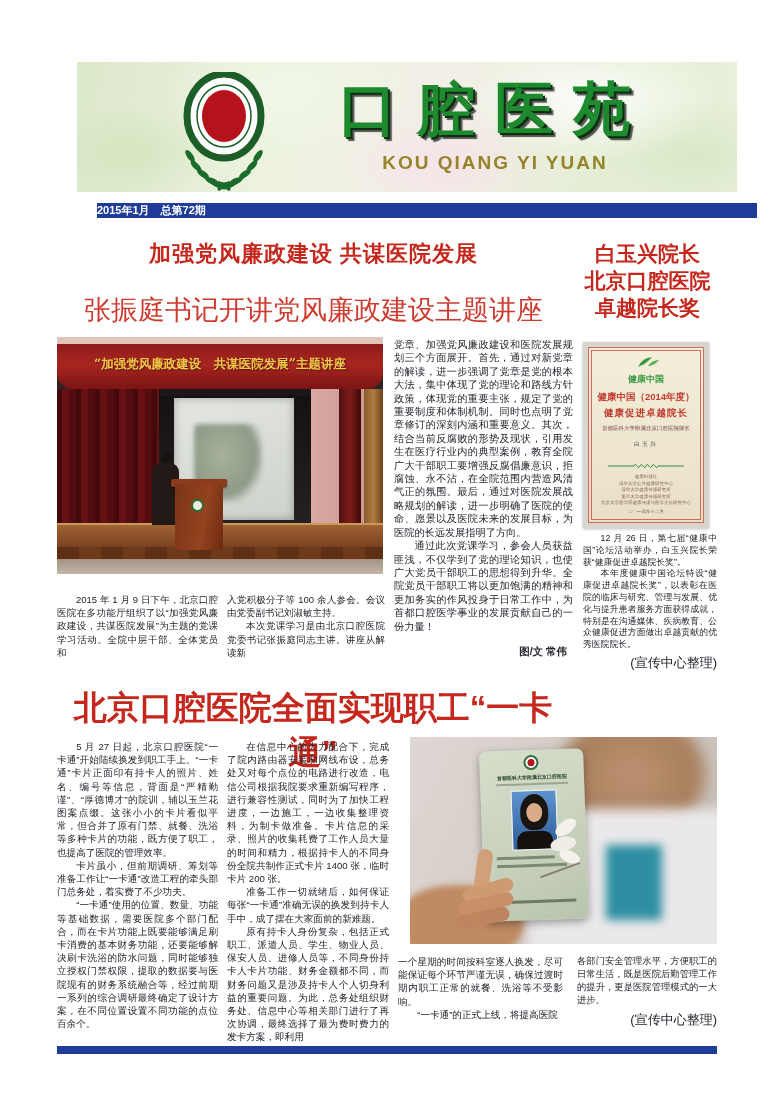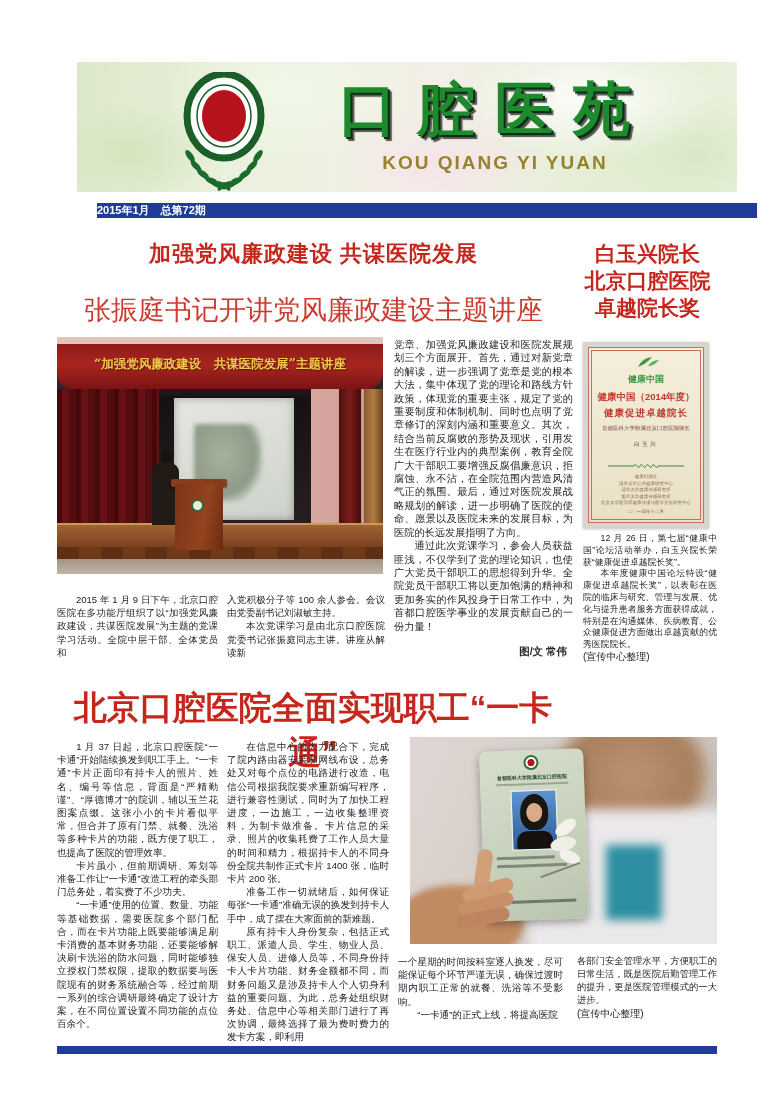--- a/index.html
+++ b/index.html
@@ -37,21 +37,21 @@
     font-size:33px;font-weight:bold;letter-spacing:0px;}
 
   
   .txt p{margin:0;text-indent:2em;text-align:justify;}
   .txt p.cont{text-indent:0;}
   .colA{position:absolute;left:57px;top:593px;width:161px;font-size:9.5px;line-height:13.2px;}
   .colB{position:absolute;left:227px;top:593px;width:158px;font-size:9.5px;line-height:13.2px;}
   .colC{position:absolute;left:394px;top:338px;width:179px;font-size:10.2px;line-height:13.4px;}
   .byline{text-align:right;font-weight:bold;font-size:10.5px;margin-top:12px;padding-right:6px;}
   .colR{position:absolute;left:583px;top:533px;width:134px;font-size:8.8px;line-height:11.8px;}
-  .credit{text-align:left;font-size:10px;}
+  .credit{text-align:right;font-size:13px;margin-top:6px;}
   .c3col{font-size:9.6px;line-height:13.2px;}
   .c3-1{position:absolute;left:57px;top:740px;width:161px;}
   .c3-2{position:absolute;left:227px;top:740px;width:162px;}
   .c3a{position:absolute;left:398px;top:955px;width:165px;}
   .c3b{position:absolute;left:577px;top:955px;width:140px;font-size:9.3px;line-height:13px;}
 
   
   .photo1{position:absolute;left:57px;top:337px;width:326px;height:237px;background:#2c2426;overflow:hidden;}
   .p1-walltop{position:absolute;left:0;top:0;width:326px;height:14px;background:#e2c4bc;}
   .p1-banner{position:absolute;left:0;top:7px;width:326px;height:45px;
@@ -252,21 +252,21 @@
 
   <div class="txt colR">
     <p>12 月 26 日，第七届“健康中国”论坛活动举办，白玉兴院长荣获“健康促进卓越院长奖”。</p>
     <p>本年度健康中国论坛特设“健康促进卓越院长奖”，以表彰在医院的临床与研究、管理与发展、优化与提升患者服务方面获得成就，特别是在沟通媒体、疾病教育、公众健康促进方面做出卓越贡献的优秀医院院长。</p>
     <div class="credit">(宣传中心整理)</div>
   </div>
 
   <div class="hl2">北京口腔医院全面实现职工“一卡通”</div>
 
   <div class="txt c3col c3-1">
-    <p>1 月 37 日起，北京口腔医院“一卡通”开始陆续换发到职工手上。“一卡通”卡片正面印有持卡人的照片、姓名、编号等信息，背面是“严精勤谨”、“厚德博才”的院训，辅以玉兰花图案点缀。这张小小的卡片看似平常，但合并了原有门禁、就餐、洗浴等多种卡片的功能，既方便了职工，也提高了医院的管理效率。</p>
+    <p>5 月 27 日起，北京口腔医院“一卡通”开始陆续换发到职工手上。“一卡通”卡片正面印有持卡人的照片、姓名、编号等信息，背面是“严精勤谨”、“厚德博才”的院训，辅以玉兰花图案点缀。这张小小的卡片看似平常，但合并了原有门禁、就餐、洗浴等多种卡片的功能，既方便了职工，也提高了医院的管理效率。</p>
     <p>卡片虽小，但前期调研、筹划等准备工作让“一卡通”改造工程的牵头部门总务处，着实费了不少功夫。</p>
     <p>“一卡通”使用的位置、数量、功能等基础数据，需要医院多个部门配合，而在卡片功能上既要能够满足刷卡消费的基本财务功能，还要能够解决刷卡洗浴的防水问题，同时能够独立授权门禁权限，提取的数据要与医院现有的财务系统融合等，经过前期一系列的综合调研最终确定了设计方案，在不同位置设置不同功能的点位百余个。</p>
   </div>
   <div class="txt c3col c3-2">
     <p>在信息中心的大力配合下，完成了院内路由器安装和网线布设，总务处又对每个点位的电路进行改造，电信公司根据我院要求重新编写程序，进行兼容性测试，同时为了加快工程进度，一边施工，一边收集整理资料，为制卡做准备。卡片信息的采录、照片的收集耗费了工作人员大量的时间和精力，根据持卡人的不同身份全院共制作正式卡片 1400 张，临时卡片 200 张。</p>
     <p>准备工作一切就绪后，如何保证每张“一卡通”准确无误的换发到持卡人手中，成了摆在大家面前的新难题。</p>
     <p>原有持卡人身份复杂，包括正式职工、派遣人员、学生、物业人员、保安人员、进修人员等，不同身份持卡人卡片功能、财务金额都不同，而财务问题又是涉及持卡人个人切身利益的重要问题。为此，总务处组织财务处、信息中心等相关部门进行了再次协调，最终选择了最为费时费力的发卡方案，即利用</p>
   </div>
 
   <div class="photo2">

